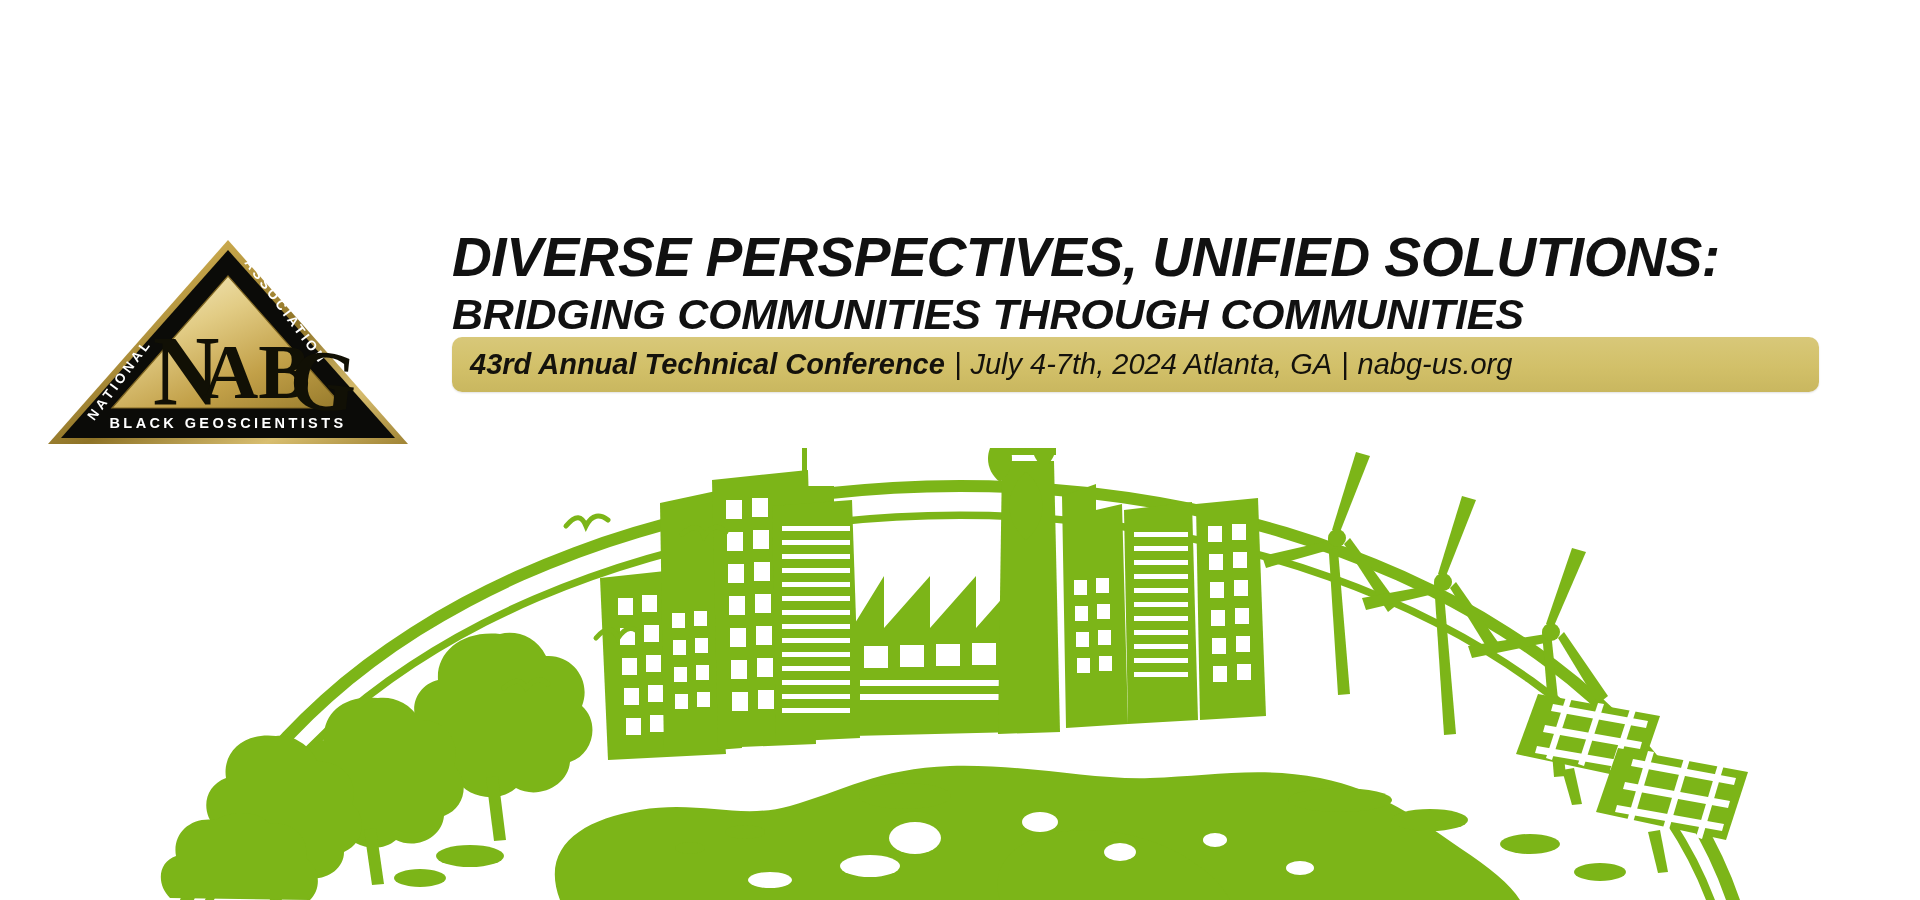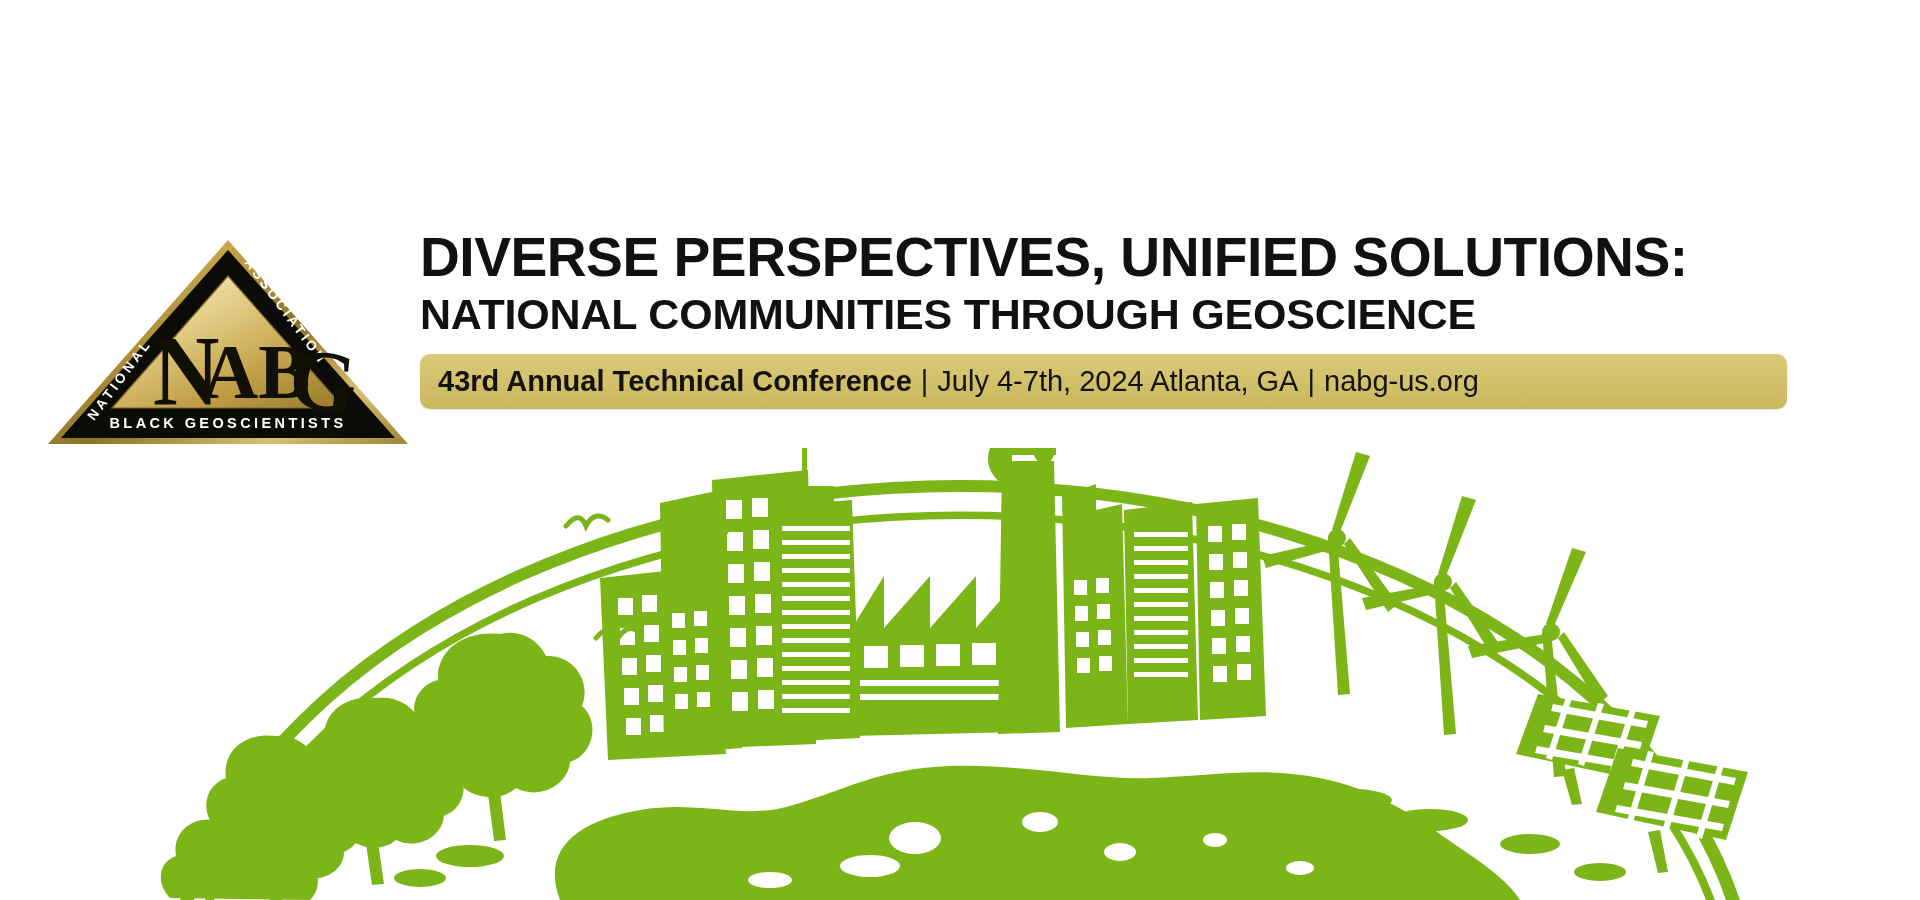--- a/index.html
+++ b/index.html
@@ -16,36 +16,35 @@
     position:absolute; left:0; top:228px; width:1920px; height:220px;
   }
 
   
   .logo-wrap {
     position:absolute; left:44px; top:8px; width:368px; height:212px;
   }
   .logo-wrap svg { display:block; width:368px; height:212px; }
 
   
-  .title-block { position:absolute; left:420px; top:0px; width:1400px; }
+  .title-block { position:absolute; left:452px; top:0px; width:1400px;font-style:italic; }
   .title-line-1 {
     font-size:56px; font-weight:700; color:#111111;
     letter-spacing:-0.5px; line-height:1.04;
     font-family:"Liberation Sans", sans-serif;
     white-space:nowrap; transform:scaleX(0.985); transform-origin:left center;
   }
   .title-line-2 {
     margin-top:6px;
     font-size:43px; font-weight:700; color:#111111;
     letter-spacing:-0.2px; line-height:1.05;
     font-family:"Liberation Sans", sans-serif;
     white-space:nowrap;
   }
   .gold-banner {
-    margin-top:17px;
     width:1367px; height:55px;
     background:linear-gradient(180deg,#d8c879 0%,#d2c069 55%,#c9b75f 100%);
     border-radius:10px;
     display:flex; align-items:center;
     padding-left:18px;
     box-shadow:0 1px 2px rgba(0,0,0,.12);
     white-space:nowrap;
     overflow:hidden;
   }
   .gold-banner .bn {
@@ -107,21 +106,21 @@
           <text x="158" y="162" font-family="Liberation Serif, serif" font-size="78" font-weight="700" fill="#111005">AB</text>
           <text x="243" y="170" font-family="Liberation Serif, serif" font-size="86" font-weight="700" fill="#111005" transform="rotate(6 243 170)">G</text>
         </g>
 
         <text x="184" y="192" text-anchor="middle" font-family="Liberation Sans, sans-serif" font-size="14.5" font-weight="700" fill="#FFFFFF" letter-spacing="3.4">BLACK GEOSCIENTISTS</text>
       </svg>
     </div>
 
     <div class="title-block">
       <div class="title-line-1">DIVERSE PERSPECTIVES, UNIFIED SOLUTIONS:</div>
-      <div class="title-line-2">NATIONAL COMMUNITIES THROUGH GEOSCIENCE</div>
+      <div class="title-line-2">BRIDGING COMMUNITIES THROUGH COMMUNITIES</div>
 
       <div class="gold-banner">
         <span class="bn strong">43rd Annual Technical Conference</span>
         <span class="bn sep">|</span>
         <span class="bn">July 4-7th, 2024 Atlanta, GA</span>
         <span class="bn sep">|</span>
         <span class="bn">nabg-us.org</span>
       </div>
     </div>
   </div>

